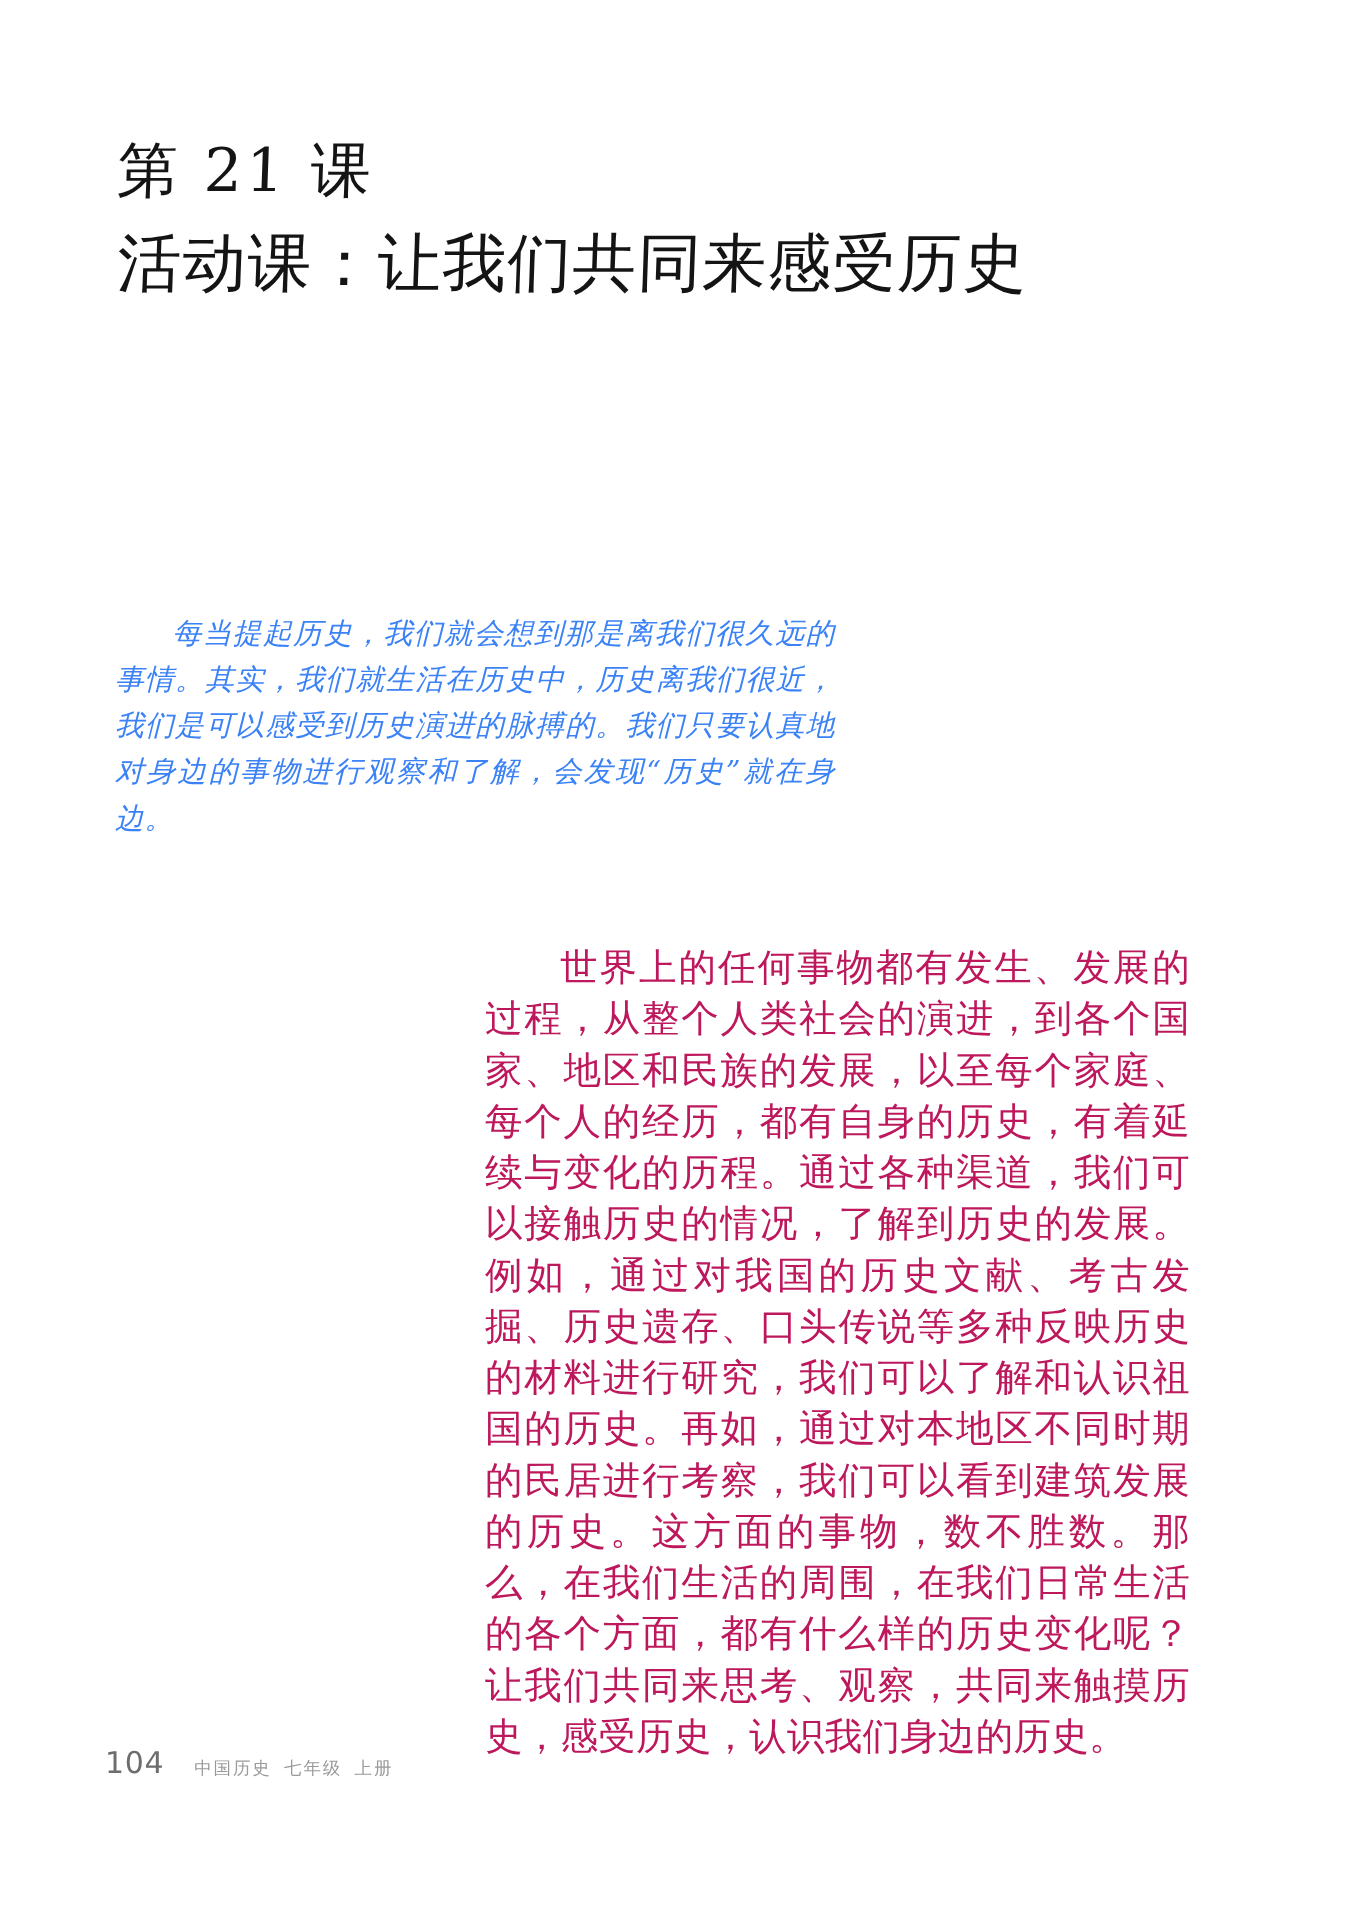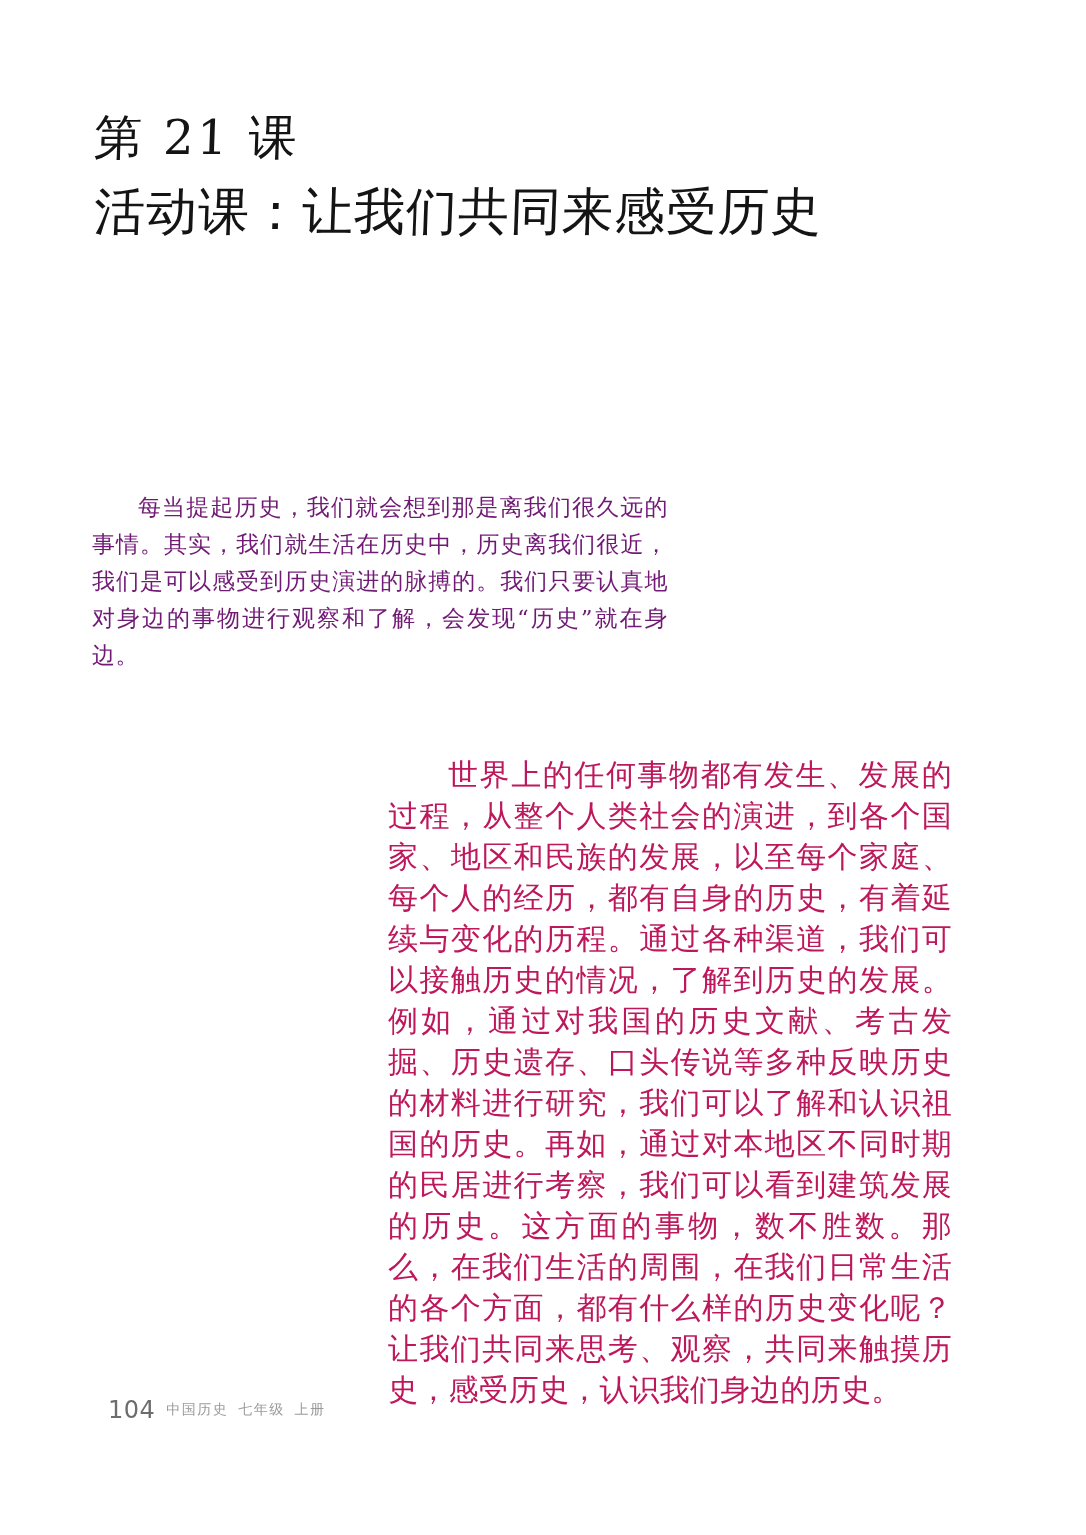--- a/index.html
+++ b/index.html
@@ -55,25 +55,26 @@
   .intro-block {
     position: absolute;
     left: 92px;
     top: 466px;
     width: 576px;
   }
   .intro-text {
     font-family: "DejaVu Serif", "Liberation Serif", serif;
     font-size: 23px;
     line-height: 37px;
-    color: #701a75;
+    color: #3b82f6;
     text-align: justify;
     text-justify: inter-character;
     text-indent: 2em;
     letter-spacing: 0.6px;
+    font-style: italic;
   }
 
   
   .body-block {
     position: absolute;
     left: 388px;
     top: 738px;
     width: 564px;
   }
   .body-text {
@@ -84,25 +85,25 @@
     text-align: justify;
     text-justify: inter-character;
     text-indent: 2em;
     letter-spacing: 0.2px;
     margin-top: 16px;
   }
 
   
   .footer {
     position: absolute;
-    left: 108px;
+    left: 84px;
     top: 1396px;
     display: flex;
-    align-items: center;
-    gap: 11px;
+    align-items: flex-end;
+    gap: 24px;
     white-space: nowrap;
   }
   .footer-page-number {
     font-family: "DejaVu Sans", "Liberation Sans", sans-serif;
     font-size: 24px;
     color: #6d6d6d;
     letter-spacing: 0.5px;
   }
   .footer-book-title {
     font-family: Liberation Mono, monospace;

